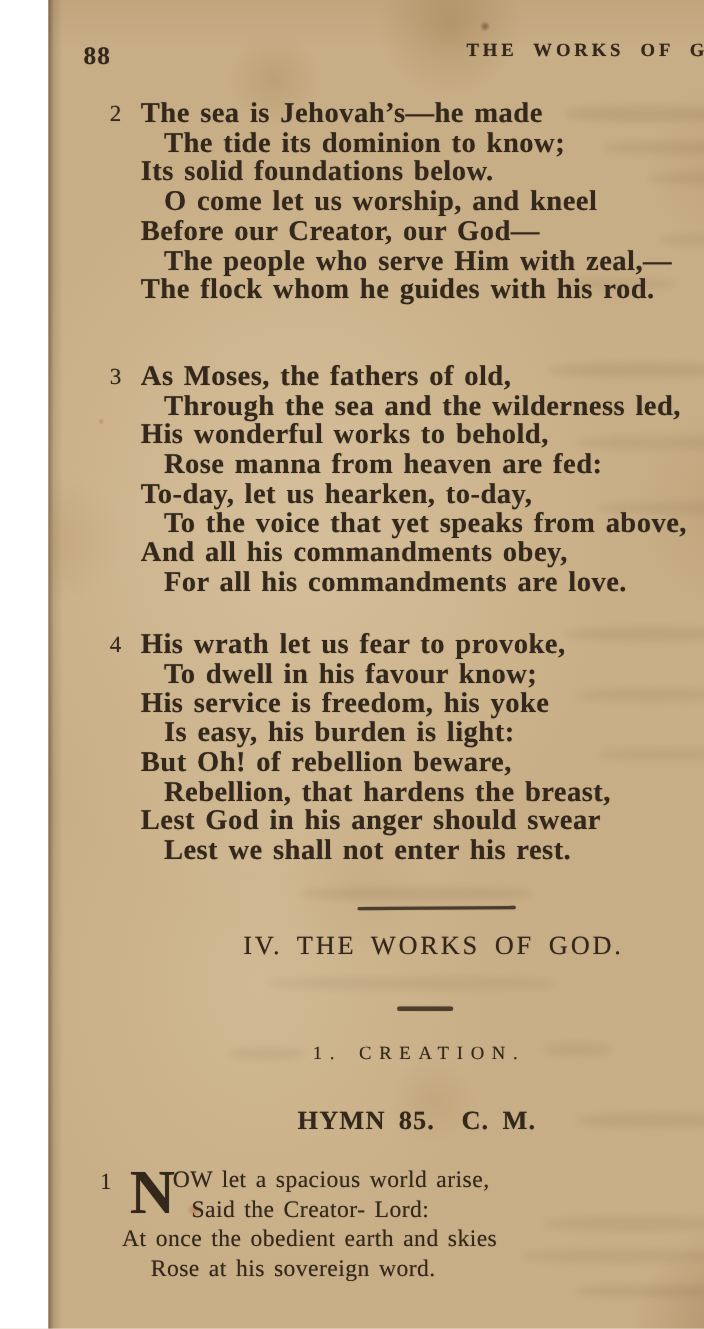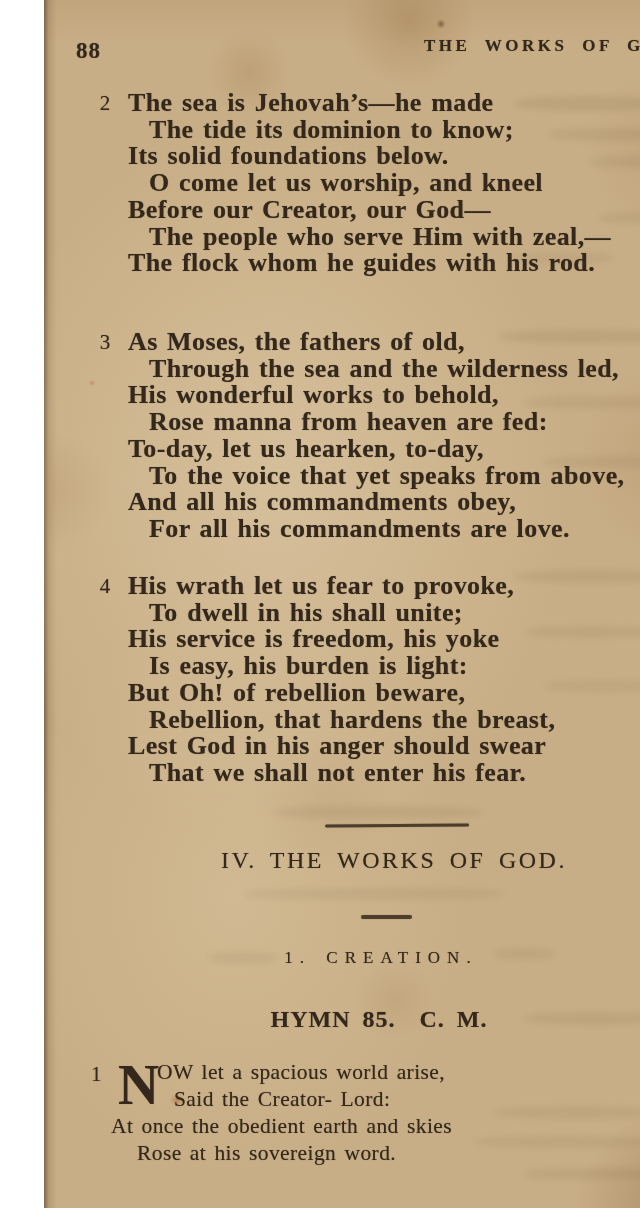--- a/index.html
+++ b/index.html
@@ -176,27 +176,27 @@
       <div class="vline ink">To the voice that yet speaks from above,</div>
       <div class="vline ink">And all his commandments obey,</div>
       <div class="vline ink">For all his commandments are love.</div>
     </div>
   </div>
 
   <div class="verse verse-4">
     <div class="vnum ink">4</div>
     <div class="vlines">
       <div class="vline ink">His wrath let us fear to provoke,</div>
-      <div class="vline ink">To dwell in his shall unite;</div>
+      <div class="vline ink">To dwell in his favour know;</div>
       <div class="vline ink">His service is freedom, his yoke</div>
       <div class="vline ink">Is easy, his burden is light:</div>
       <div class="vline ink">But Oh! of rebellion beware,</div>
       <div class="vline ink">Rebellion, that hardens the breast,</div>
       <div class="vline ink">Lest God in his anger should swear</div>
-      <div class="vline ink">That we shall not enter his fear.</div>
+      <div class="vline ink">Lest we shall not enter his rest.</div>
     </div>
   </div>
 
   <div class="divider divider-1"></div>
   <div class="section-title ink">IV. THE WORKS OF GOD.</div>
   <div class="divider divider-2"></div>
   <div class="subsection-title ink">1. CREATION.</div>
   <div class="hymn-heading ink">HYMN 85.  C. M.</div>
 
   <div class="hymn-verse">

